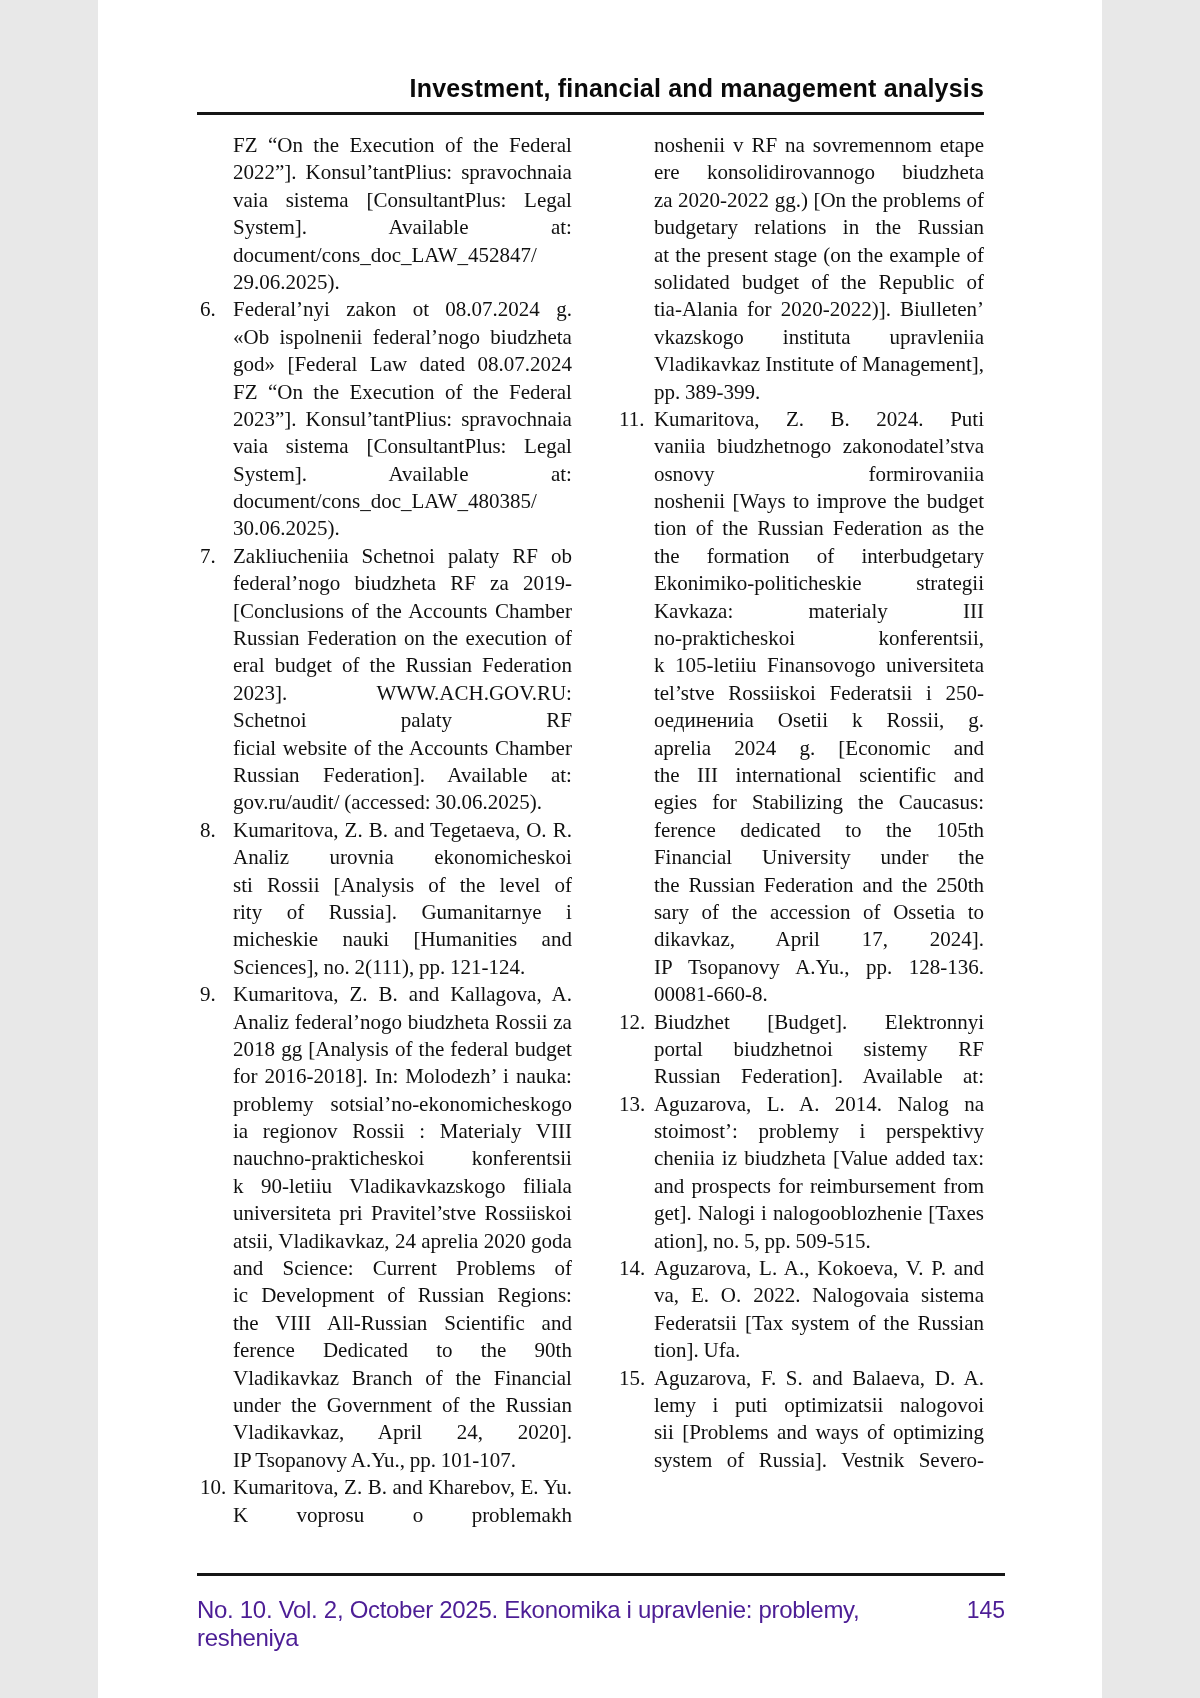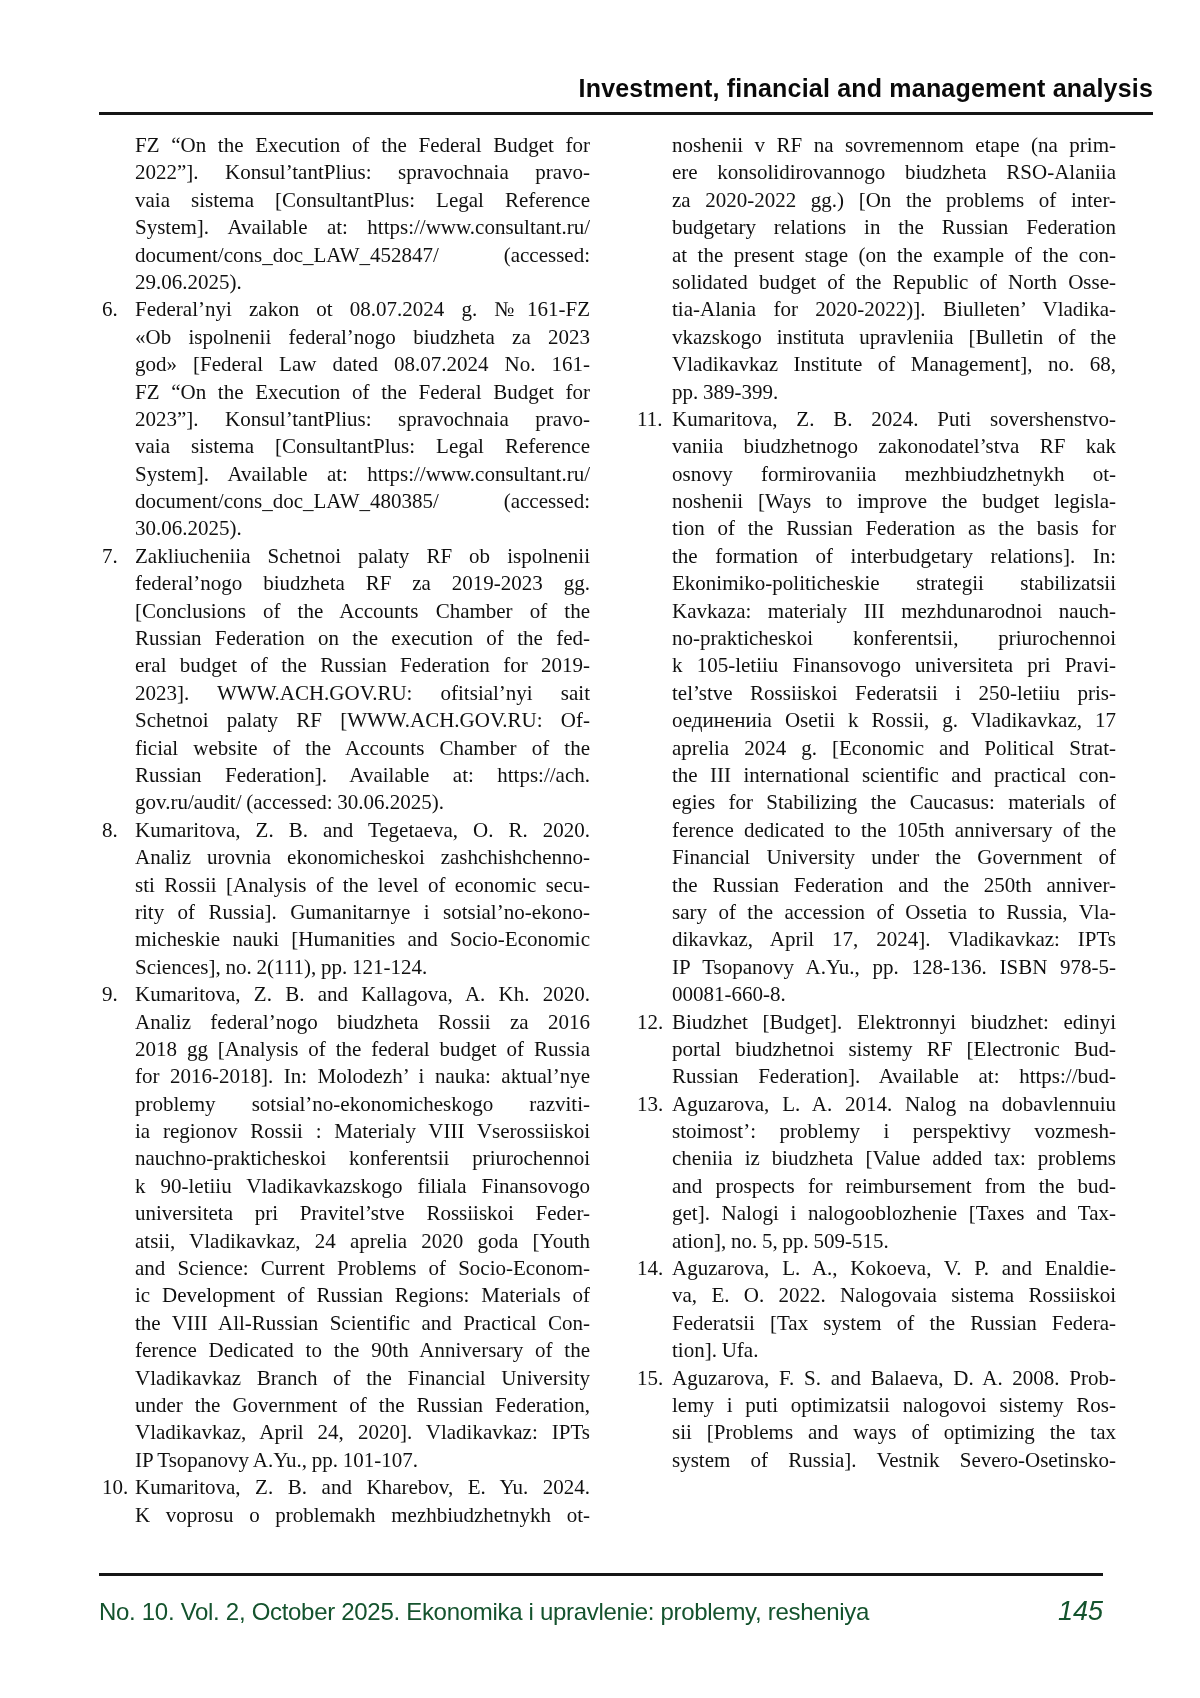--- a/index.html
+++ b/index.html
@@ -1,23 +1,23 @@
 <!DOCTYPE html>
 <html><head>
 <meta charset="utf-8">
 <style>
   html, body { margin: 0; padding: 0; background: #e8e8e8; }
   .page {
     position: relative;
-    width: 1200px;
+    width: 1004px;
     height: 1698px;
     margin: 0 auto;
     background: #ffffff;
     box-sizing: border-box;
-    padding: 74px 47px 0 99px;
+    padding: 74px 118px 0 99px;
     color: #111;
     font-family: "Liberation Serif", serif;
     overflow: hidden;
   }
   .running-head {
     text-align: right;
     font-family: "Liberation Sans", sans-serif;
     font-weight: bold;
     font-size: 25px;
     line-height: 28px;
@@ -72,24 +72,24 @@
   }
   .footer-row {
     position: absolute;
     left: 99px;
     right: 97px;
     top: 1596px;
     display: flex;
     justify-content: space-between;
     align-items: baseline;
     font-family: "Liberation Sans", sans-serif;
-    color: #14532d;
+    color: #4c1d95;
   }
   .issue-line { font-size: 24px; letter-spacing: -0.3px; }
-  .page-num   { font-size: 27px; font-style: italic; }
+  .page-num   { font-size: 23px; }
 </style>
 </head>
 <body>
 
 <div class="page">
 
   <div class="running-head">Investment, financial and management analysis</div>
 
   <div class="head-rule"></div>
 

